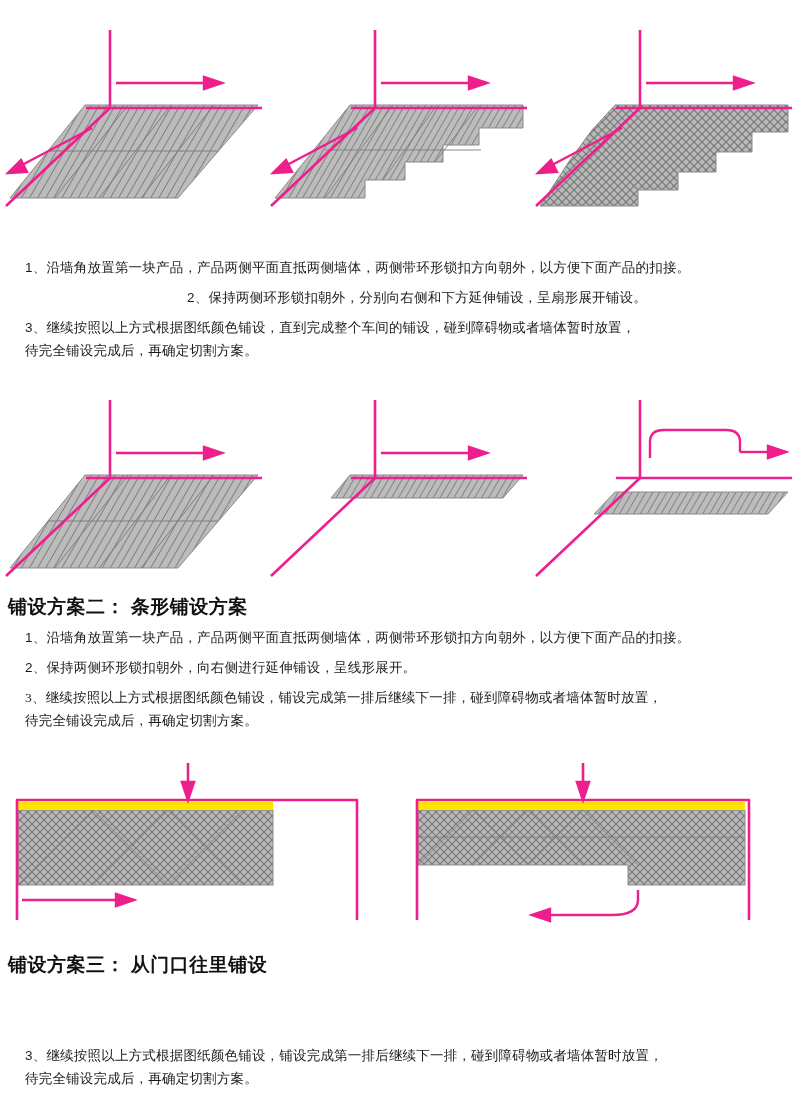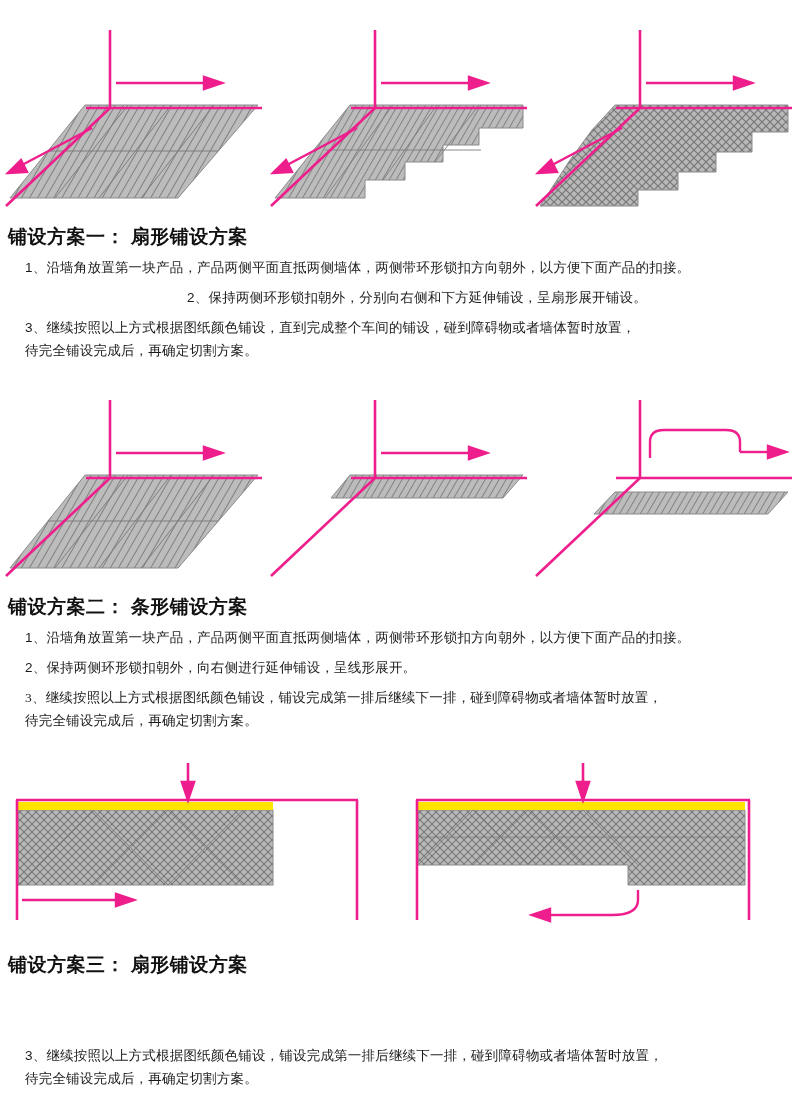--- a/index.html
+++ b/index.html
@@ -133,21 +133,20 @@
         <g stroke="#ee1e8c" stroke-width="2.4" fill="#ee1e8c">
           <line x1="116" y1="73" x2="206" y2="73"></line>
           <polygon points="222,73 204,67 204,79"></polygon>
           <line x1="92" y1="118" x2="22" y2="155"></line>
           <polygon points="8,163 27,162 21,150"></polygon>
         </g>
       </svg>
     </div>
   </div>
 
-  <div class="section-title" style="left:8px; top:224px;">铺设方案一： 扇形铺设方案</div>
   <div class="para" style="left:8px; top:256px; width:784px;">1、沿墙角放置第一块产品，产品两侧平面直抵两侧墙体，两侧带环形锁扣方向朝外，以方便下面产品的扣接。</div>
   <div class="para" style="left:8px; top:286px; width:784px;text-align:center;">2、保持两侧环形锁扣朝外，分别向右侧和下方延伸铺设，呈扇形展开铺设。</div>
   <div class="para" style="left:8px; top:316px; width:784px;">3、继续按照以上方式根据图纸颜色铺设，直到完成整个车间的铺设，碰到障碍物或者墙体暂时放置，
 待完全铺设完成后，再确定切割方案。</div>
 
   <div class="diagram-row">
 
     <div class="diagram-cell" style="left:0px; top:380px;">
       <svg width="270" height="200" viewBox="0 0 270 200" xmlns="http://www.w3.org/2000/svg">
         <defs>
@@ -296,17 +295,17 @@
           <path d="M160,155 L212,155 Q238,155 238,140 L238,130"></path>
         </g>
         <g stroke="#ee1e8c" stroke-width="2.4" fill="#ee1e8c">
           <line x1="160" y1="155" x2="148" y2="155"></line>
           <polygon points="132,155 150,149 150,161"></polygon>
         </g>
       </svg>
     </div>
   </div>
 
-  <div class="section-title" style="left:8px; top:952px;">铺设方案三： 扇形铺设方案</div>
+  <div class="section-title" style="left:8px; top:952px;">铺设方案三： 从门口往里铺设</div>
   <div class="para" style="left:8px; top:1044px; width:784px;">3、继续按照以上方式根据图纸颜色铺设，铺设完成第一排后继续下一排，碰到障碍物或者墙体暂时放置，
 待完全铺设完成后，再确定切割方案。</div>
 
 </div>
 
 </body></html>

